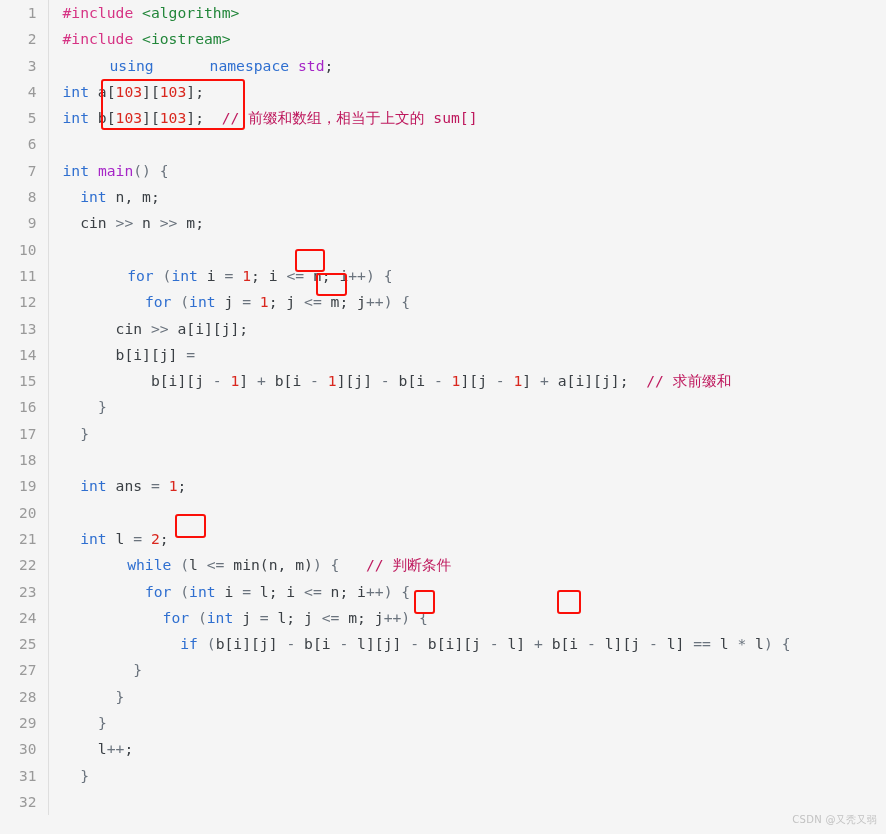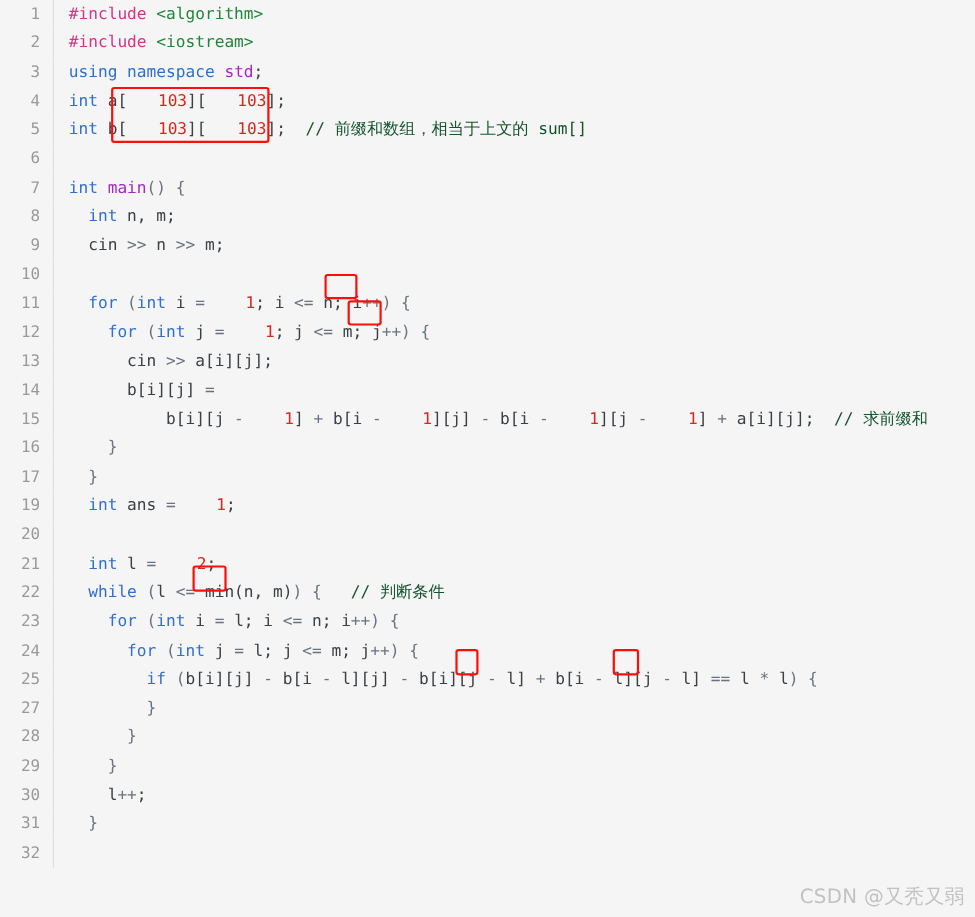--- a/index.html
+++ b/index.html
@@ -40,42 +40,42 @@
     vertical-align: top;
     font-size: 14.7px;
     line-height: 24.3px;
     white-space: pre;
     color: #3b4045;
     font-family: "DejaVu Sans Mono", "Liberation Mono", monospace;
   }
   
   .t-pre  { color: #d63384; text-align: right; }
   .t-str  { color: #22863a; }
-  .t-kw   { color: #2f6fd0; }
+  .t-kw   { color: #2f6fd0; margin-left: 47px; }
   .t-type { color: #2f6fd0; }
   .t-fn   { color: #a626c7; margin-top: 36px; }
-  .t-num  { color: #d9271e; margin-left: 28px; }
-  .t-cmt  { color: #14532d; }
+  .t-num  { color: #d9271e; }
+  .t-cmt  { color: #be185d; }
   .t-op   { color: #6a737d; }
   .t-pl   { color: #3b4045; }
 
   
   .anno-box {
     position: absolute;
     border: 2px solid #fb0f08;
     border-radius: 3px;
     pointer-events: none;
     z-index: 5;
   }
   #watermark {
     position: absolute;
     right: 9px;
     bottom: 7px;
     font-family: "DejaVu Sans", "Liberation Sans", sans-serif;
-    font-size: 18px;
+    font-size: 10px;
     color: #c2c2c2;
     letter-spacing: 0.3px;
     z-index: 8;
     user-select: none;
   }
 </style>
 </head>
 <body>
 
 <div id="code-viewer">
@@ -141,20 +141,24 @@
           <td class="gutter-cell">15</td>
           <td class="code-cell"><span class="t-pl">          b[i][j </span><span class="t-op">-</span><span class="t-pl"> </span><span class="t-num">1</span><span class="t-pl">] </span><span class="t-op">+</span><span class="t-pl"> b[i </span><span class="t-op">-</span><span class="t-pl"> </span><span class="t-num">1</span><span class="t-pl">][j] </span><span class="t-op">-</span><span class="t-pl"> b[i </span><span class="t-op">-</span><span class="t-pl"> </span><span class="t-num">1</span><span class="t-pl">][j </span><span class="t-op">-</span><span class="t-pl"> </span><span class="t-num">1</span><span class="t-pl">] </span><span class="t-op">+</span><span class="t-pl"> a[i][j];  </span><span class="t-cmt">// 求前缀和</span></td>
         </tr>
         <tr class="code-row">
           <td class="gutter-cell">16</td>
           <td class="code-cell"><span class="t-pl">    </span><span class="t-op">}</span></td>
         </tr>
         <tr class="code-row">
           <td class="gutter-cell">17</td>
           <td class="code-cell"><span class="t-pl">  </span><span class="t-op">}</span></td>
+        </tr>
+        <tr class="code-row">
+          <td class="gutter-cell">18</td>
+          <td class="code-cell"></td>
         </tr>
         <tr class="code-row">
           <td class="gutter-cell">19</td>
           <td class="code-cell"><span class="t-pl">  </span><span class="t-type">int</span><span class="t-pl"> ans </span><span class="t-op">=</span><span class="t-pl"> </span><span class="t-num">1</span><span class="t-pl">;</span></td>
         </tr>
         <tr class="code-row">
           <td class="gutter-cell">20</td>
           <td class="code-cell"></td>
         </tr>
         <tr class="code-row">

